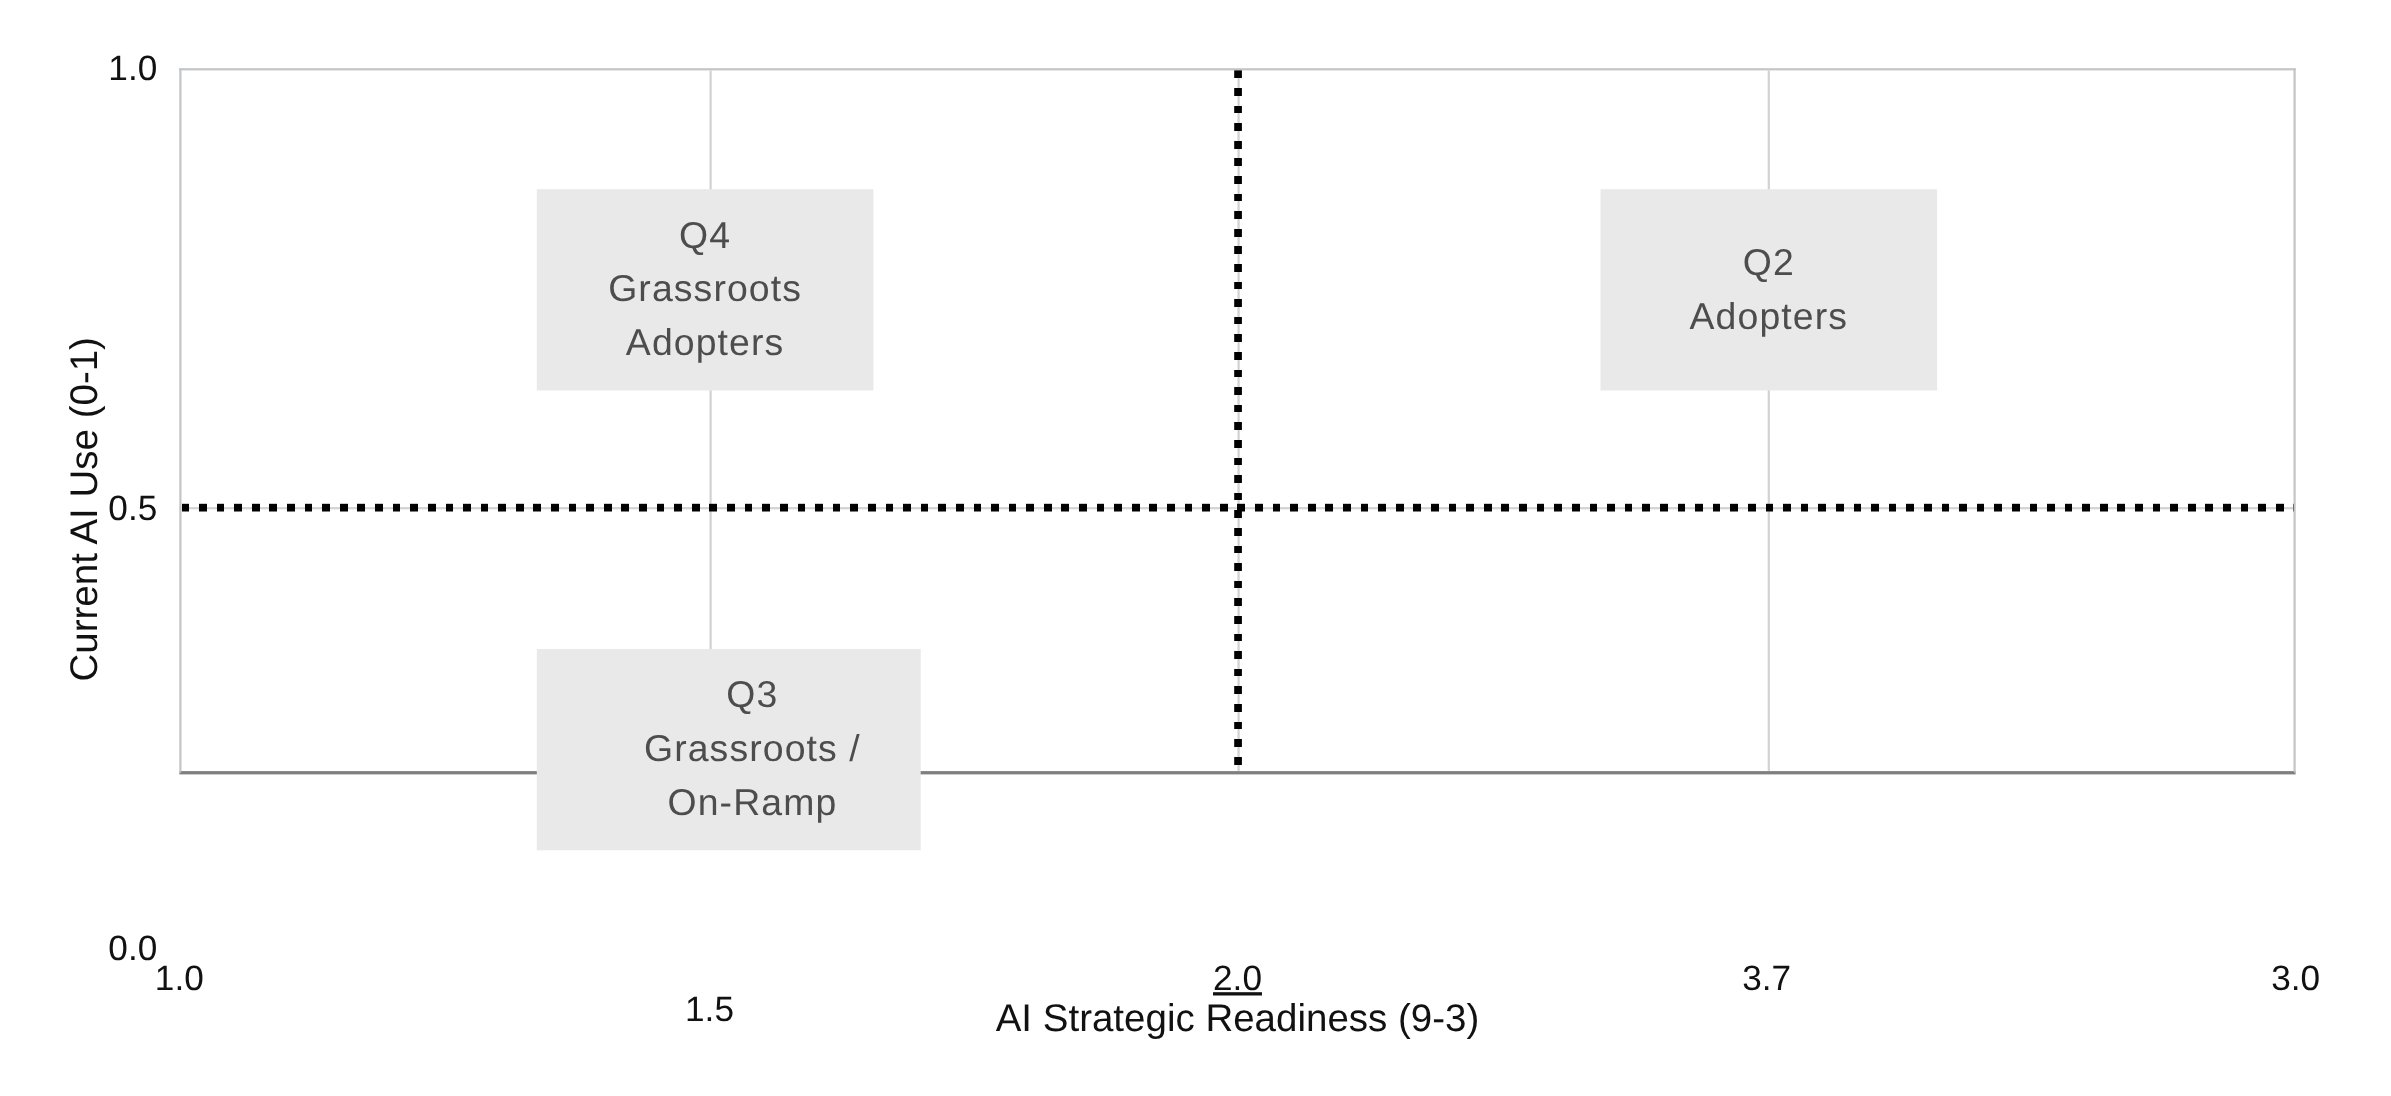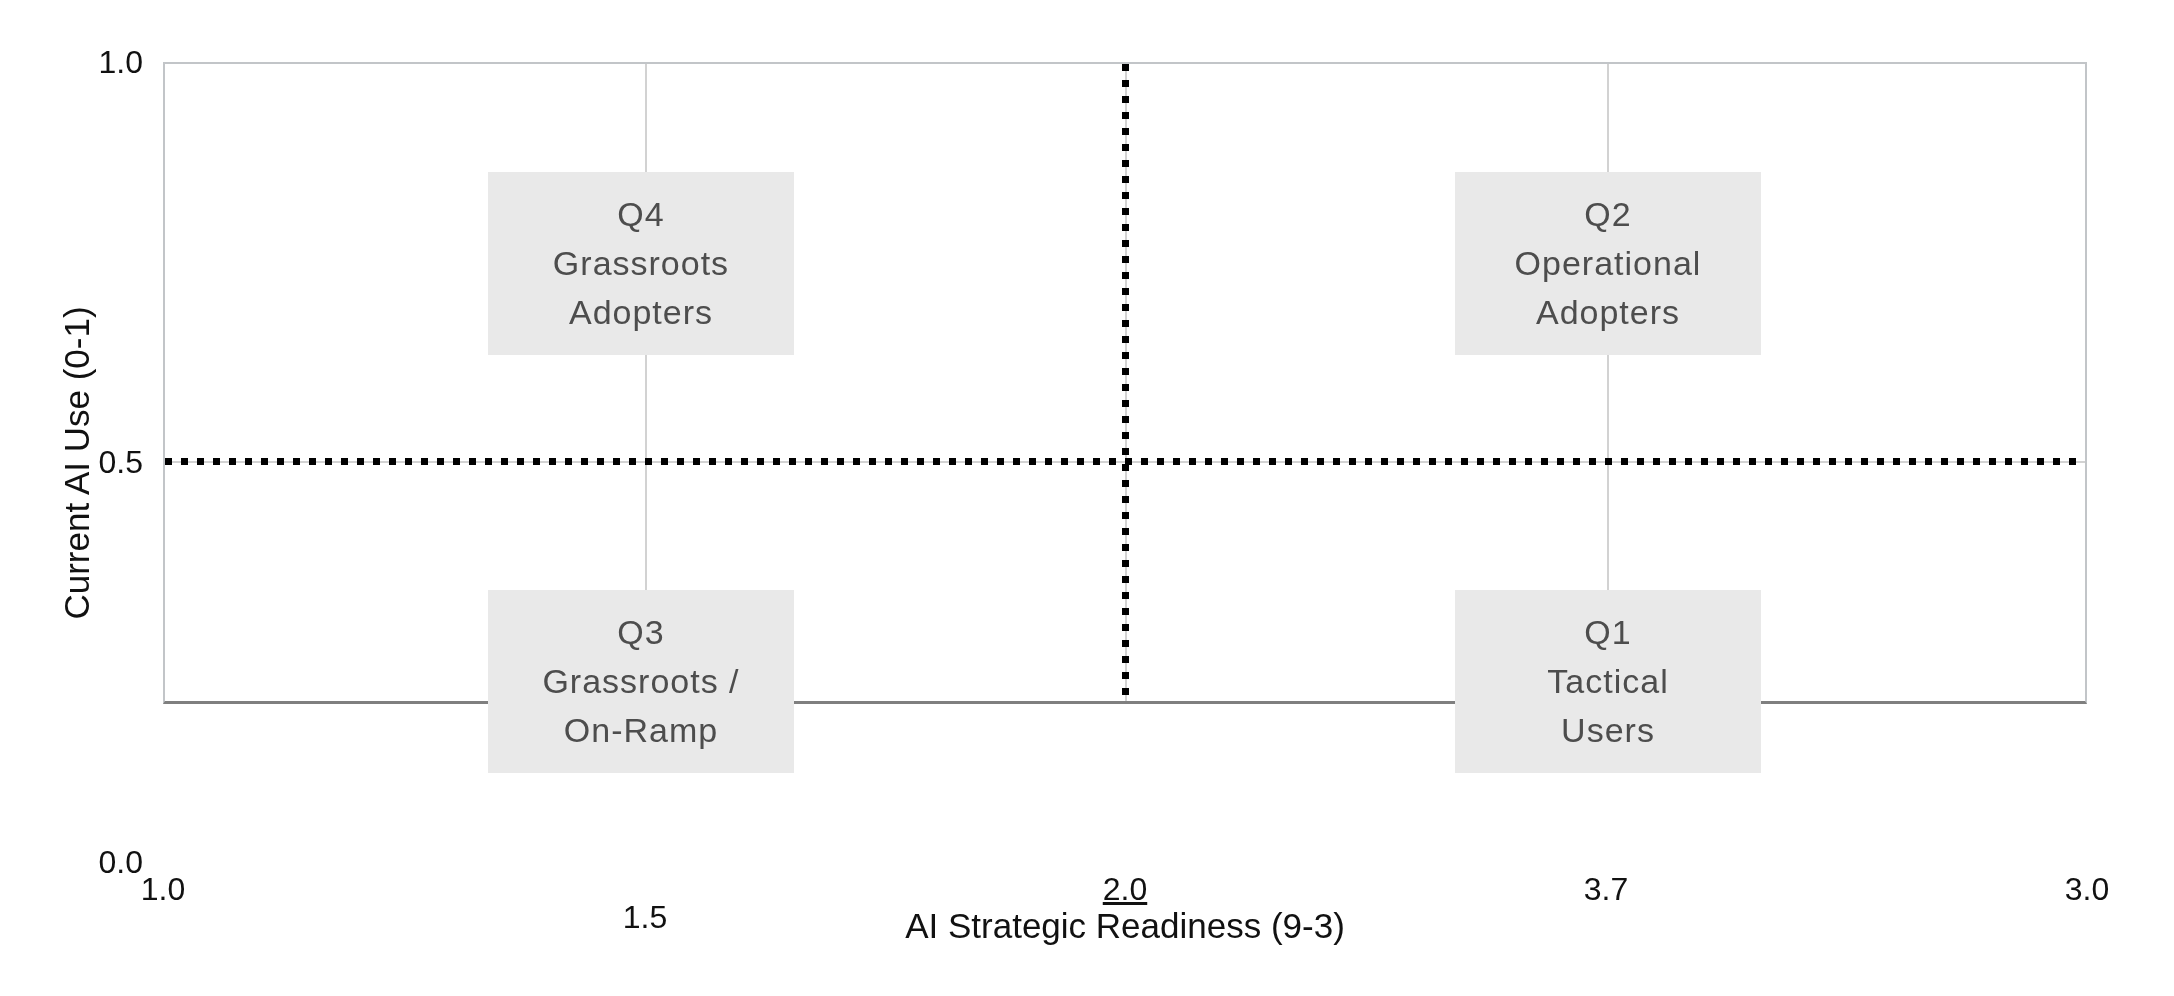--- a/index.html
+++ b/index.html
@@ -64,21 +64,21 @@
     flex-direction: column;
     align-items: center;
     justify-content: center;
     text-align: center;
     font-size: 34px;
     line-height: 49px;
     letter-spacing: 1px;
   }
   #qbox-q4 { left: 323px; top: 108px; }
   #qbox-q2 { left: 1290px; top: 108px; }
-  #qbox-q3 { left: 323px; top: 526px; }
+  #qbox-q3 { left: 323px; top: 526px; padding-left: 43px; }
   #qbox-q1 { left: 1290px; top: 526px; }
   .ytick {
     position: absolute;
     left: 43px;
     width: 100px;
     text-align: right;
     font-size: 32px;
     line-height: 34px;
     color: #111111;
   }
@@ -128,35 +128,29 @@
     <div class="vdotted"></div>
 
     <div class="qbox" id="qbox-q4">
       <span>Q4</span>
       <span>Grassroots</span>
       <span>Adopters</span>
     </div>
 
     <div class="qbox" id="qbox-q2">
       <span>Q2</span>
-      <span>Operational</span>
       <span>Adopters</span>
     </div>
 
     <div class="qbox" id="qbox-q3">
       <span>Q3</span>
       <span>Grassroots /</span>
       <span>On-Ramp</span>
     </div>
 
-    <div class="qbox" id="qbox-q1">
-      <span>Q1</span>
-      <span>Tactical</span>
-      <span>Users</span>
-    </div>
   </div>
 
   <div class="ytick" style="top: 45px;">1.0</div>
   <div class="ytick" style="top: 445px;">0.5</div>
   <div class="ytick" style="top: 845px;">0.0</div>
 
   <div class="xtick" style="left: 103px;">1.0</div>
   <div class="xtick" style="left: 585px; margin-top: 28px;">1.5</div>
   <div class="xtick" style="left: 1065px; text-decoration: underline;">2.0</div>
   <div class="xtick" style="left: 1546px;">3.7</div>

